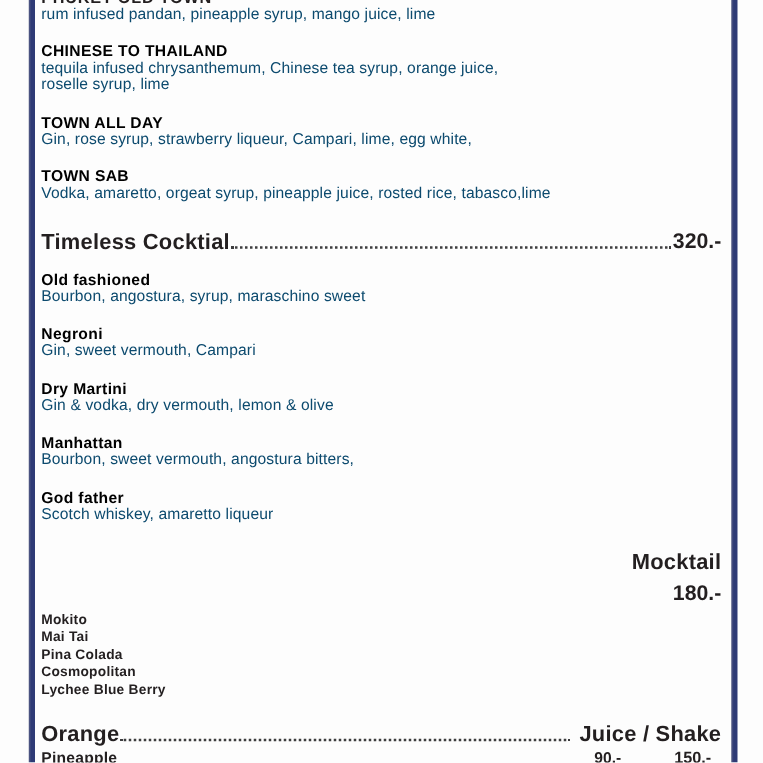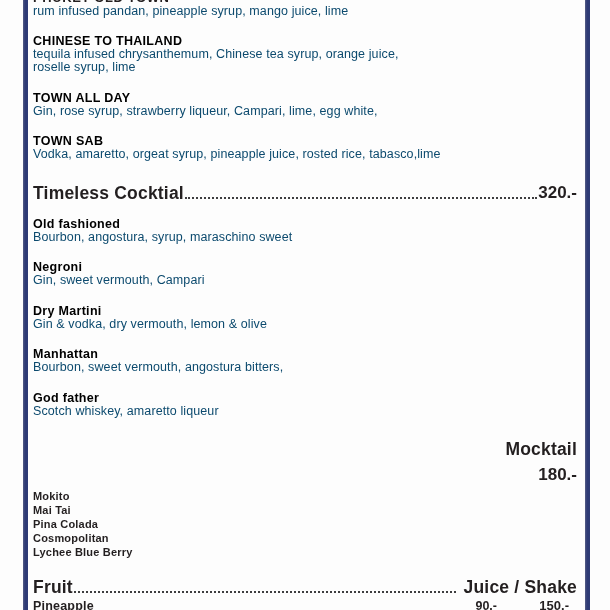--- a/index.html
+++ b/index.html
@@ -137,21 +137,21 @@
   </div>
   <div class="plain-list">
     <div class="pl-item">Mokito</div>
     <div class="pl-item">Mai Tai</div>
     <div class="pl-item">Pina Colada</div>
     <div class="pl-item">Cosmopolitan</div>
     <div class="pl-item">Lychee Blue Berry</div>
   </div>
 
   <div class="sec fruit">
-    <span class="sec-title">Fruit</span>
+    <span class="sec-title">Orange</span>
     <span class="leader"></span>
     <span class="sec-title">Juice / Shake</span>
   </div>
   <div>
     <div class="fruit-row">
       <span class="f-name">Pineapple</span>
       <span class="f-juice">90.-</span>
       <span class="f-shake">150.-</span>
     </div>
     <div class="fruit-row">

